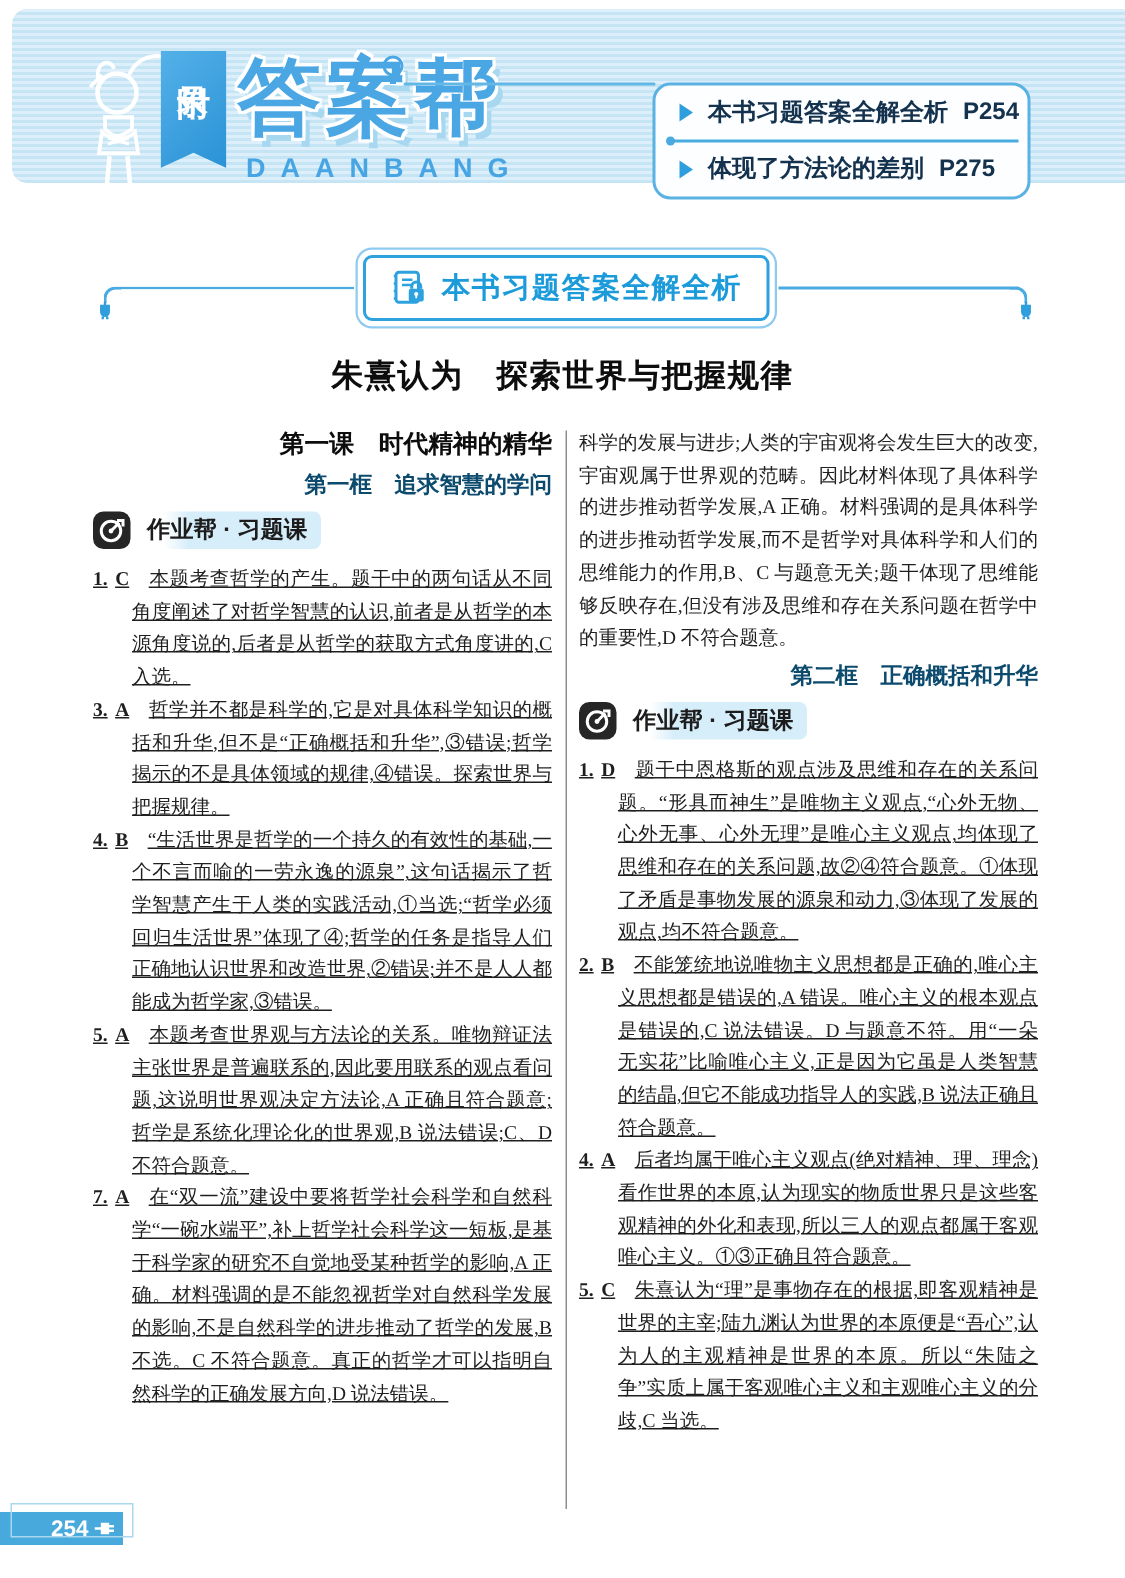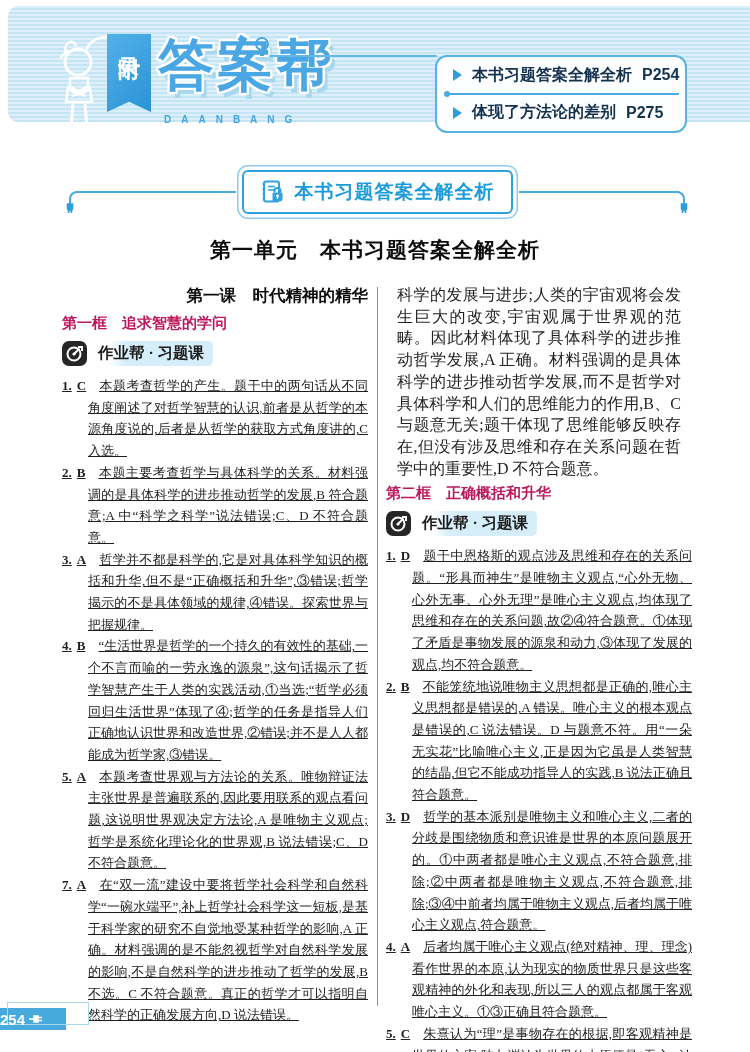--- a/index.html
+++ b/index.html
@@ -13,22 +13,22 @@
   .ribbon{position:absolute;left:99px;top:28px;width:44px;height:78px;
           background:linear-gradient(135deg,#54b1e8,#2a92d6);
           clip-path:polygon(0 0,100% 0,100% 100%,50% 87%,0 100%);
           display:flex;flex-direction:column;align-items:center;justify-content:flex-start;
           padding-top:6px;box-sizing:border-box;
           font-family:"Liberation Sans",sans-serif;font-weight:bold;color:#fff;font-size:22px;line-height:26px;}
   .brand{position:absolute;left:150px;top:22px;font-family:"Liberation Sans",sans-serif;
          font-weight:bold;font-size:56px;letter-spacing:3px;color:#4aa7e4;
          text-shadow:-2px -2px 0 #fff,2px -2px 0 #fff,-2px 2px 0 #fff,2px 2px 0 #fff,
                      0 -2px 0 #fff,0 2px 0 #fff,-2px 0 0 #fff,2px 0 0 #fff,5px 6px 0 #a8d8f0;}
-  .brandsub{position:absolute;left:156px;top:108px;font-family:"Liberation Sans",sans-serif;
-            font-weight:bold;font-size:10px;letter-spacing:10px;color:#46a5e2;}
+  .brandsub{position:absolute;left:156px;top:96px;font-family:"Liberation Sans",sans-serif;
+            font-weight:bold;font-size:18px;letter-spacing:10px;color:#46a5e2;}
   .bulb{position:absolute;left:245px;top:30px;}
   .connector{position:absolute;left:261px;top:49px;width:168px;height:2px;background:#63b7e6;border-radius:1px;}
   .infobox{position:absolute;left:427px;top:49px;width:252px;height:78px;background:#fdfeff;
            border:2px solid #5ab2e2;border-radius:12px;box-sizing:border-box;
            display:flex;flex-direction:column;justify-content:space-around;padding:4px 0;}
   .inforow{display:flex;align-items:center;gap:10px;padding-left:16px;
            font-family:"Liberation Sans",sans-serif;font-weight:bold;font-size:16px;color:#14324e;}
   .tri{width:0;height:0;border-top:6px solid transparent;border-bottom:6px solid transparent;
        border-left:9px solid #2e9fdc;}
   .inforule{position:relative;height:2px;background:#49abdf;margin:0 6px 0 10px;}
@@ -55,37 +55,37 @@
         font-family:"Liberation Sans",sans-serif;font-weight:bold;font-size:21px;color:#0d0d0d;letter-spacing:1px;}
 
   
   .columns{position:absolute;left:62px;right:58px;top:283px;bottom:26px;}
   .columns::before{content:"";position:absolute;left:50%;top:4px;bottom:20px;width:1px;background:#8f8f8f;}
   .col{position:absolute;top:0;width:306px;}
   .col.left{left:0;}
   .col.right{right:0;}
   .lesson{text-align:right;font-family:"Liberation Sans",sans-serif;font-weight:bold;font-size:16.5px;
           color:#0d0d0d;margin:2px 0 7px;}
-  .frame{text-align:left;font-family:"Liberation Sans",sans-serif;font-weight:bold;font-size:15px;
-         color:#be185d;margin:0 0 8px;}
+  .frame{text-align:right;font-family:"Liberation Sans",sans-serif;font-weight:bold;font-size:15px;
+         color:#0c4a6e;margin:0 0 8px;}
   .frame.second{margin-top:5px;}
   .ws{display:flex;align-items:center;gap:8px;margin:4px 0 9px;}
   .ws-icon{width:25px;height:25px;background:#262626;border-radius:7px;display:flex;align-items:center;justify-content:center;flex:none;}
-  .ws-label{font-family:Liberation Serif, serif;font-weight:bold;font-size:15.5px;color:#1c1c1c;
+  .ws-label{font-family:Liberation Sans, sans-serif;font-weight:bold;font-size:15.5px;color:#1c1c1c;
             padding:2px 9px 2px 3px;border-radius:5px;
             background:linear-gradient(90deg,rgba(214,237,250,0) 0%,rgba(214,237,250,0) 12%,#d6edfa 26%,#d6edfa 100%);}
   .ans{margin:0;padding-left:26px;text-indent:-26px;font-size:13px;line-height:21.7px;text-align:justify;text-decoration:underline;}
   .pfx{font-weight:bold;}
   .pfx .n{margin-right:5px;}
   .pfx .l{margin-right:13px;}
-  .cont{margin:1px 11px 0;font-size:16px;line-height:21.7px;text-align:justify;}
-
-  
-  .badge{position:absolute;left:0;top:1008px;width:66px;height:22px;background:#47a9dc;
-         display:flex;align-items:center;padding-right:5px;box-sizing:border-box;gap:4px;}
+  .cont{margin:1px 0 0;font-size:13px;line-height:21.7px;text-align:justify;}
+
+  
+  .badge{position:absolute;left:0;top:1008px;width:82px;height:22px;background:#47a9dc;
+         display:flex;align-items:center;justify-content:flex-end;padding-right:5px;box-sizing:border-box;gap:4px;}
   .badge::before{content:"";position:absolute;left:7px;top:-6px;width:80px;height:21px;border:1.5px solid #a9d8ef;pointer-events:none;}
   .badge .pg{font-family:"Liberation Sans",sans-serif;font-weight:bold;font-size:15px;color:#fff;position:relative;}
 </style>
 </head>
 <body>
 
 <div class="page">
 
   <div class="hdr">
     <svg class="mascot" width="70" height="112" viewBox="0 0 70 112" fill="none">
@@ -145,64 +145,62 @@
     </div>
     <div class="secside r">
       <span class="hline"></span>
         <span class="curve"></span>
       <svg class="plug" width="12" height="12" viewBox="0 0 12 12">
         <path d="M6 0 v3 M3.5 3 h5 v4 a2.5 2.5 0 0 1 -5 0 z M4.5 10 v2 M7.5 10 v2" stroke="#2e9fdc" stroke-width="1.6" fill="#2e9fdc"></path>
       </svg>
     </div>
   </div>
 
-  <div class="unit">第一单元　本书习题答案全解全析</div>
+  <div class="unit">朱熹认为　探索世界与把握规律</div>
 
   <div class="columns">
 
     <div class="col left">
       <div class="lesson">第一课　时代精神的精华</div>
       <div class="frame">第一框　追求智慧的学问</div>
       <div class="ws">
         <span class="ws-icon">
           <svg width="19" height="19" viewBox="0 0 19 19" fill="none">
             <circle cx="9" cy="10" r="6.5" stroke="#ffffff" stroke-width="2"></circle>
             <circle cx="9" cy="10" r="1.6" fill="#ffffff"></circle>
             <path d="M9 10 L14.5 4.5" stroke="#ffffff" stroke-width="2"></path>
             <path d="M13 3 h4 v4" stroke="#ffffff" stroke-width="2"></path>
           </svg>
         </span>
         <span class="ws-label">作业帮 · 习题课</span>
       </div>
       <p class="ans"><span class="pfx"><span class="n">1.</span><span class="l">C</span></span><span>本题考查哲学的产生。题干中的两句话从不同角度阐述了对哲学智慧的认识,前者是从哲学的本源角度说的,后者是从哲学的获取方式角度讲的,C 入选。</span></p>
-      <p class="ans"><span class="pfx"><span class="n">2.</span><span class="l">B</span></span><span>本题主要考查哲学与具体科学的关系。材料强调的是具体科学的进步推动哲学的发展,B 符合题意;A 中“科学之科学”说法错误;C、D 不符合题意。</span></p>
       <p class="ans"><span class="pfx"><span class="n">3.</span><span class="l">A</span></span><span>哲学并不都是科学的,它是对具体科学知识的概括和升华,但不是“正确概括和升华”,③错误;哲学揭示的不是具体领域的规律,④错误。探索世界与把握规律。</span></p>
       <p class="ans"><span class="pfx"><span class="n">4.</span><span class="l">B</span></span><span>“生活世界是哲学的一个持久的有效性的基础,一个不言而喻的一劳永逸的源泉”,这句话揭示了哲学智慧产生于人类的实践活动,①当选;“哲学必须回归生活世界”体现了④;哲学的任务是指导人们正确地认识世界和改造世界,②错误;并不是人人都能成为哲学家,③错误。</span></p>
-      <p class="ans"><span class="pfx"><span class="n">5.</span><span class="l">A</span></span><span>本题考查世界观与方法论的关系。唯物辩证法主张世界是普遍联系的,因此要用联系的观点看问题,这说明世界观决定方法论,A 是唯物主义观点;哲学是系统化理论化的世界观,B 说法错误;C、D 不符合题意。</span></p>
+      <p class="ans"><span class="pfx"><span class="n">5.</span><span class="l">A</span></span><span>本题考查世界观与方法论的关系。唯物辩证法主张世界是普遍联系的,因此要用联系的观点看问题,这说明世界观决定方法论,A 正确且符合题意;哲学是系统化理论化的世界观,B 说法错误;C、D 不符合题意。</span></p>
       <p class="ans"><span class="pfx"><span class="n">7.</span><span class="l">A</span></span><span>在“双一流”建设中要将哲学社会科学和自然科学“一碗水端平”,补上哲学社会科学这一短板,是基于科学家的研究不自觉地受某种哲学的影响,A 正确。材料强调的是不能忽视哲学对自然科学发展的影响,不是自然科学的进步推动了哲学的发展,B 不选。C 不符合题意。真正的哲学才可以指明自然科学的正确发展方向,D 说法错误。</span></p>
 
     </div>
 
     <div class="col right">
       <p class="cont">科学的发展与进步;人类的宇宙观将会发生巨大的改变,宇宙观属于世界观的范畴。因此材料体现了具体科学的进步推动哲学发展,A 正确。材料强调的是具体科学的进步推动哲学发展,而不是哲学对具体科学和人们的思维能力的作用,B、C 与题意无关;题干体现了思维能够反映存在,但没有涉及思维和存在关系问题在哲学中的重要性,D 不符合题意。</p>
       <div class="frame second">第二框　正确概括和升华</div>
       <div class="ws">
         <span class="ws-icon">
           <svg width="19" height="19" viewBox="0 0 19 19" fill="none">
             <circle cx="9" cy="10" r="6.5" stroke="#ffffff" stroke-width="2"></circle>
             <circle cx="9" cy="10" r="1.6" fill="#ffffff"></circle>
             <path d="M9 10 L14.5 4.5" stroke="#ffffff" stroke-width="2"></path>
             <path d="M13 3 h4 v4" stroke="#ffffff" stroke-width="2"></path>
           </svg>
         </span>
         <span class="ws-label">作业帮 · 习题课</span>
       </div>
       <p class="ans"><span class="pfx"><span class="n">1.</span><span class="l">D</span></span><span>题干中恩格斯的观点涉及思维和存在的关系问题。“形具而神生”是唯物主义观点,“心外无物、心外无事、心外无理”是唯心主义观点,均体现了思维和存在的关系问题,故②④符合题意。①体现了矛盾是事物发展的源泉和动力,③体现了发展的观点,均不符合题意。</span></p>
       <p class="ans"><span class="pfx"><span class="n">2.</span><span class="l">B</span></span><span>不能笼统地说唯物主义思想都是正确的,唯心主义思想都是错误的,A 错误。唯心主义的根本观点是错误的,C 说法错误。D 与题意不符。用“一朵无实花”比喻唯心主义,正是因为它虽是人类智慧的结晶,但它不能成功指导人的实践,B 说法正确且符合题意。</span></p>
-      <p class="ans"><span class="pfx"><span class="n">3.</span><span class="l">D</span></span><span>哲学的基本派别是唯物主义和唯心主义,二者的分歧是围绕物质和意识谁是世界的本原问题展开的。①中两者都是唯心主义观点,不符合题意,排除;②中两者都是唯物主义观点,不符合题意,排除;③④中前者均属于唯物主义观点,后者均属于唯心主义观点,符合题意。</span></p>
       <p class="ans"><span class="pfx"><span class="n">4.</span><span class="l">A</span></span><span>后者均属于唯心主义观点(绝对精神、理、理念)看作世界的本原,认为现实的物质世界只是这些客观精神的外化和表现,所以三人的观点都属于客观唯心主义。①③正确且符合题意。</span></p>
       <p class="ans"><span class="pfx"><span class="n">5.</span><span class="l">C</span></span><span>朱熹认为“理”是事物存在的根据,即客观精神是世界的主宰;陆九渊认为世界的本原便是“吾心”,认为人的主观精神是世界的本原。所以“朱陆之争”实质上属于客观唯心主义和主观唯心主义的分歧,C 当选。</span></p>
 
     </div>
 
   </div>
 
   <div class="badge">
     <span class="pg">254</span>
     <svg width="14" height="10" viewBox="0 0 14 10" style="position:relative;">

